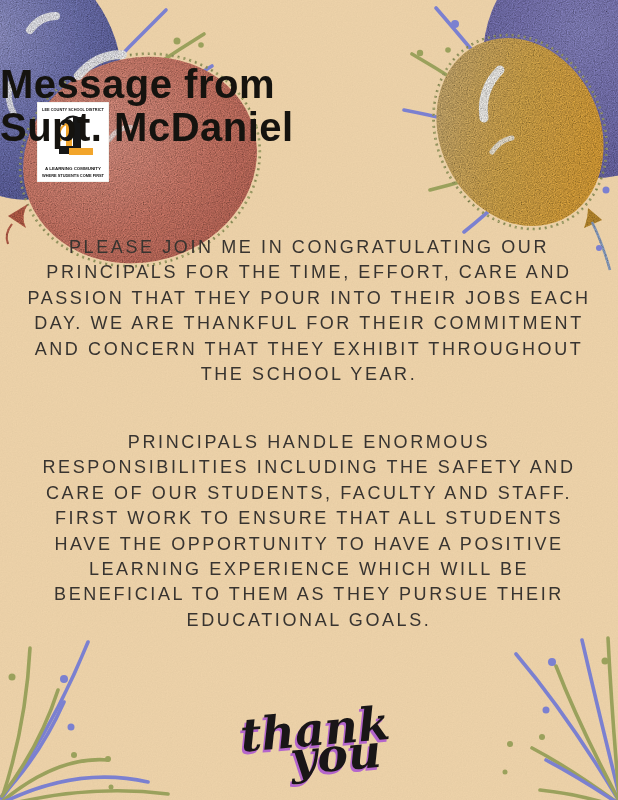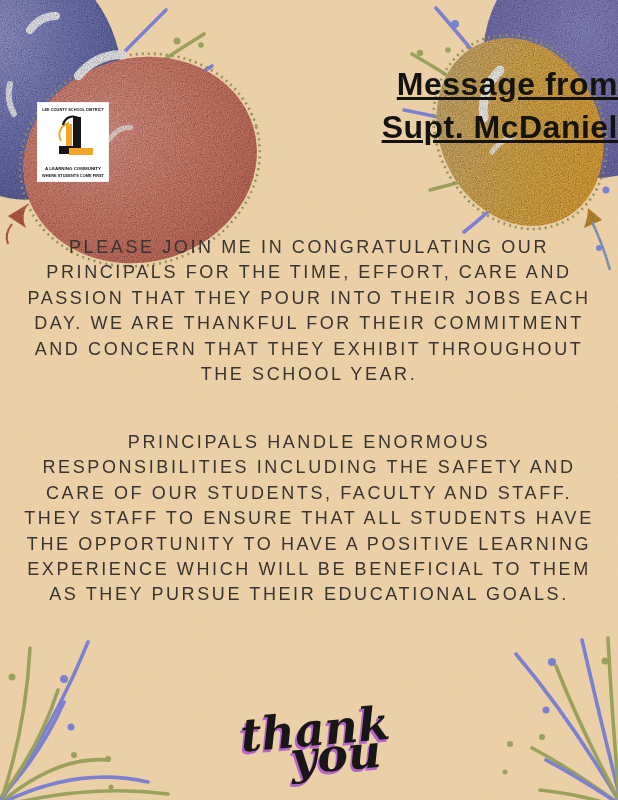--- a/index.html
+++ b/index.html
@@ -10,24 +10,23 @@
   }
   .layer{position:absolute;pointer-events:none;}
   
   .burst path{fill:none;stroke-width:3.6;stroke-linecap:round;}
   .ray-blue{stroke:var(--periwinkle,#7b80d0);}
   .ray-olive{stroke:var(--olive,#9aa15c);}
   .dot-blue{fill:var(--periwinkle,#7b80d0);}
   .dot-olive{fill:var(--olive,#9aa15c);}
   
   .title{
-    position:absolute;top:63px;left:0;width:618px;text-align:right;
-    font-weight:700;font-size:32px;line-height:43px;letter-spacing:.5px;
+    position:absolute;top:63px;left:0;width:618px;text-align:left;
+    font-weight:700;font-size:40px;line-height:43px;letter-spacing:.5px;
     color:var(--titleInk,#15130f);
-    text-decoration:underline;
   }
   
   .body-text{
     position:absolute;left:24px;width:570px;text-align:center;
     font-size:18px;line-height:25.4px;letter-spacing:2.6px;
     color:var(--ink,#383430);
     margin-top:20px;
   }
   #p1{top:215px;} #p2{top:410px;} #p3{top:626px;}
   
@@ -195,20 +194,20 @@
     <text x="36" y="68" text-anchor="middle" font-family="Liberation Sans, sans-serif" font-size="4.2" font-weight="bold" fill="#111111" textLength="56" lengthAdjust="spacingAndGlyphs">A LEARNING COMMUNITY</text>
     <text x="36" y="75" text-anchor="middle" font-family="Liberation Sans, sans-serif" font-size="3.8" font-weight="bold" fill="#111111" textLength="62" lengthAdjust="spacingAndGlyphs">WHERE STUDENTS COME FIRST</text>
   </svg>
 
   <div class="title">
     <div>Message from</div>
     <div>Supt. McDaniel</div>
   </div>
 
   <p id="p1" class="body-text">PLEASE JOIN ME IN CONGRATULATING OUR PRINCIPALS FOR THE TIME, EFFORT, CARE AND PASSION THAT THEY POUR INTO THEIR JOBS EACH DAY. WE ARE THANKFUL FOR THEIR COMMITMENT AND CONCERN THAT THEY EXHIBIT THROUGHOUT THE SCHOOL YEAR.</p>
-  <p id="p2" class="body-text">PRINCIPALS HANDLE ENORMOUS RESPONSIBILITIES INCLUDING THE SAFETY AND CARE OF OUR STUDENTS, FACULTY AND STAFF. THEY STAFF TO ENSURE THAT ALL STUDENTS HAVE THE OPPORTUNITY TO HAVE A POSITIVE LEARNING EXPERIENCE WHICH WILL BE BENEFICIAL TO THEM AS THEY PURSUE THEIR EDUCATIONAL GOALS.</p>
+  <p id="p2" class="body-text">PRINCIPALS HANDLE ENORMOUS RESPONSIBILITIES INCLUDING THE SAFETY AND CARE OF OUR STUDENTS, FACULTY AND STAFF. FIRST WORK TO ENSURE THAT ALL STUDENTS HAVE THE OPPORTUNITY TO HAVE A POSITIVE LEARNING EXPERIENCE WHICH WILL BE BENEFICIAL TO THEM AS THEY PURSUE THEIR EDUCATIONAL GOALS.</p>
 
   <div class="signoff">
     <div class="w1">thank</div>
     <div class="w2">you</div>
   </div>
 
 </div>
 
 </body></html>

